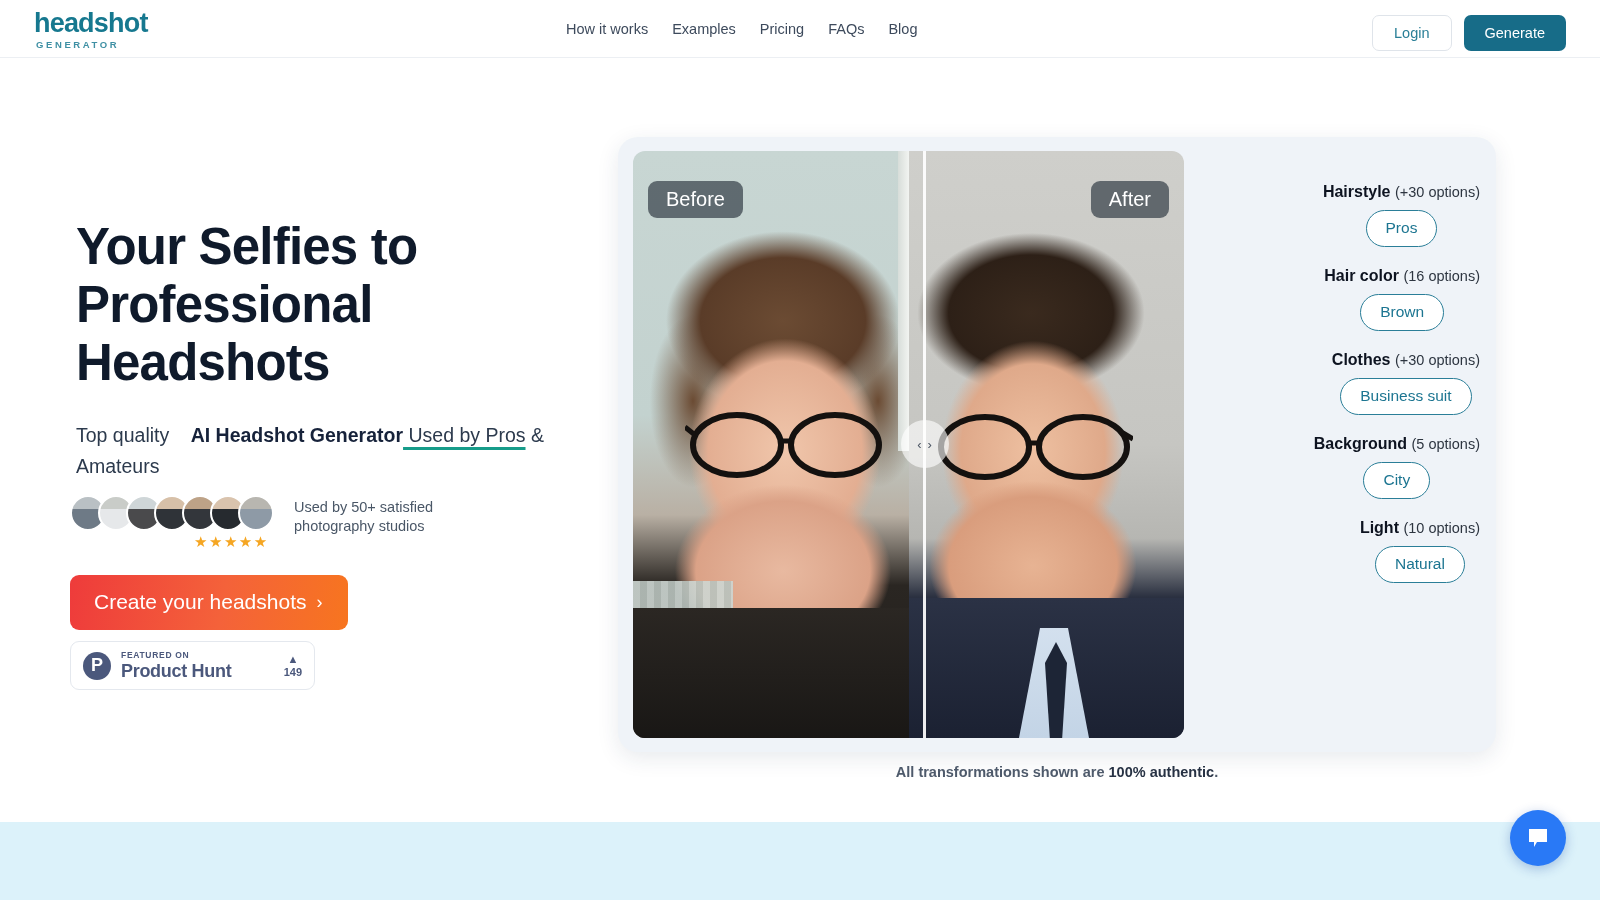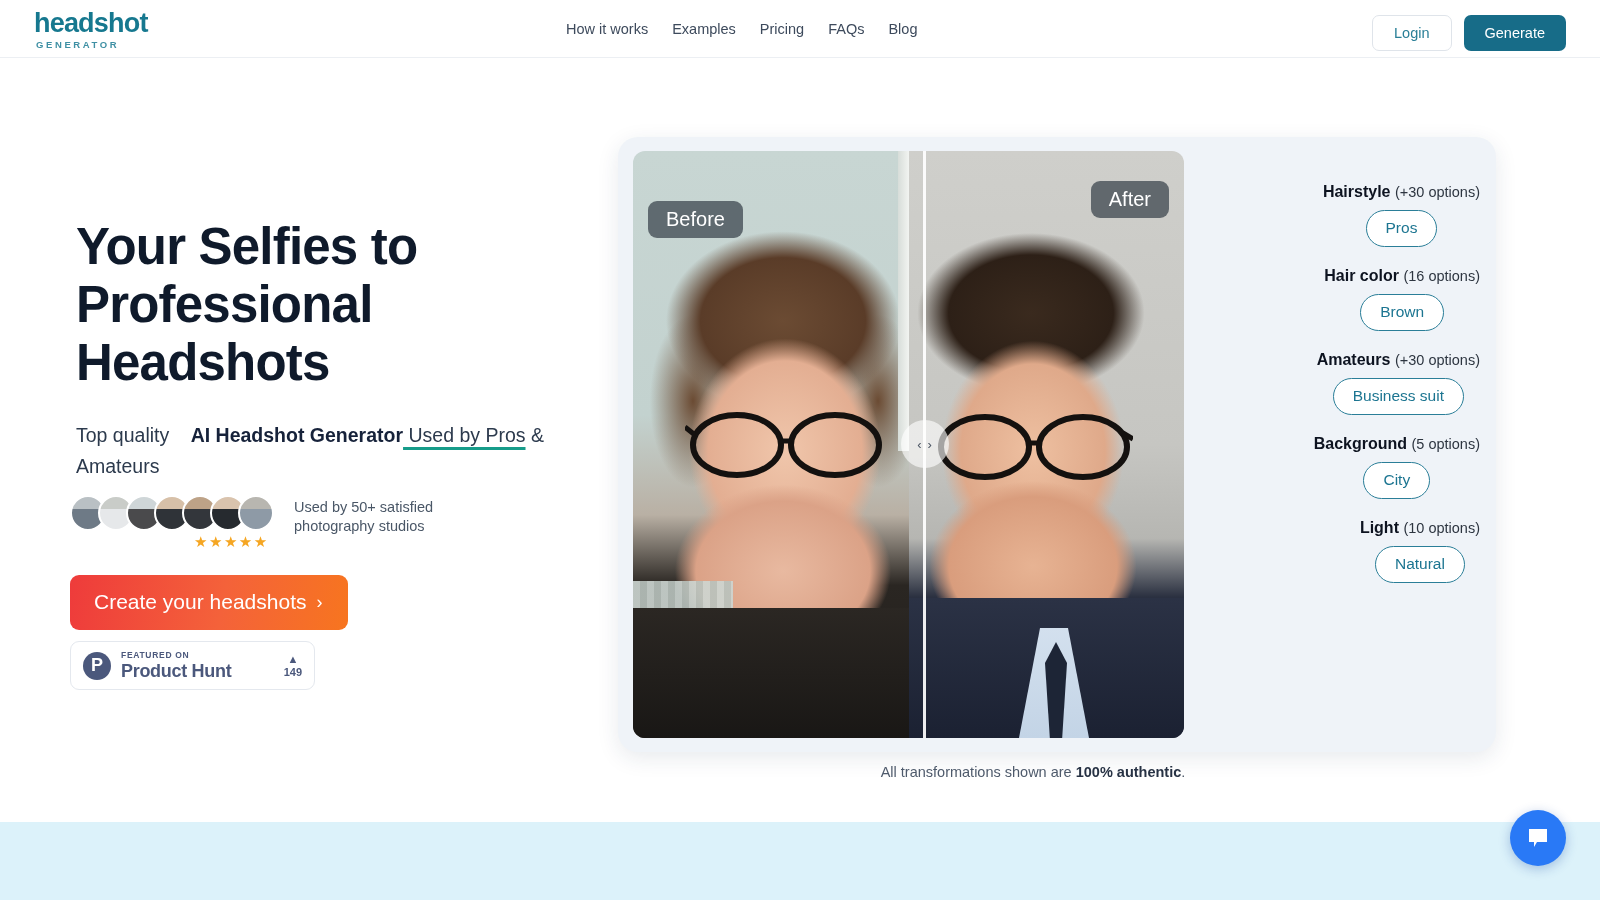--- a/index.html
+++ b/index.html
@@ -195,41 +195,41 @@
     width: 48px; height: 48px; margin-left: -24px; margin-top: -24px;
     border-radius: 50%; background: rgba(255,255,255,0.62);
     display: flex; align-items: center; justify-content: center; gap: 6px;
     color: #4b5563; font-size: 13px; cursor: ew-resize;
   }
   .tag {
     position: absolute; top: 30px;
     background: rgba(55,65,74,0.72); color: #fff;
     font-size: 20px; padding: 7px 18px; border-radius: 9px;
   }
-  .tag-before { left: 15px; margin-top: 20px; }
+  .tag-before { left: 15px; }
   .tag-after { right: 15px; }
 
   
   .options {
     position: absolute; left: 600px; top: 46px; width: 262px;
     display: flex; flex-direction: column; align-items: flex-end;
   }
   .opt-group { text-align: center; margin-bottom: 20px; }
   .opt-head { font-size: 16px; color: #0d1320; white-space: nowrap; }
   .opt-head .name { font-weight: bold; }
   .opt-head .count { font-weight: normal; font-size: 14.5px; color: #2d3540; }
   .pill {
     display: inline-block; margin-top: 9px;
     border: 1.6px solid #2a7e98; border-radius: 999px; background: #fff;
     color: #1c7591; font-size: 15.5px; padding: 8px 19px 9px;
     cursor: pointer;
   }
   .authentic {
-    position: absolute; left: 594px; top: 764px; width: 878px;
-    text-align: center; font-size: 14.5px; color: #4e5a6b;
+    position: absolute; left: 618px; top: 764px; width: 878px;
+    text-align: center; font-size: 14.5px; color: #4e5a6b; font-weight: bold;
   }
   .authentic b { color: #273244; }
 
   
   .band {
     position: absolute; left: 0; top: 822px; width: 1600px; height: 78px;
     background: #DCF2FA;
   }
   .chat {
     position: absolute; right: 34px; bottom: 34px;
@@ -345,21 +345,21 @@
     <div class="options">
       <div class="opt-group">
         <div class="opt-head"><span class="name">Hairstyle</span> <span class="count">(+30 options)</span></div>
         <span class="pill">Pros</span>
       </div>
       <div class="opt-group">
         <div class="opt-head"><span class="name">Hair color</span> <span class="count">(16 options)</span></div>
         <span class="pill">Brown</span>
       </div>
       <div class="opt-group">
-        <div class="opt-head"><span class="name">Amateurs</span> <span class="count">(+30 options)</span></div>
+        <div class="opt-head"><span class="name">Clothes</span> <span class="count">(+30 options)</span></div>
         <span class="pill">Business suit</span>
       </div>
       <div class="opt-group">
         <div class="opt-head"><span class="name">Background</span> <span class="count">(5 options)</span></div>
         <span class="pill">City</span>
       </div>
       <div class="opt-group">
         <div class="opt-head"><span class="name">Light</span> <span class="count">(10 options)</span></div>
         <span class="pill">Natural</span>
       </div>

